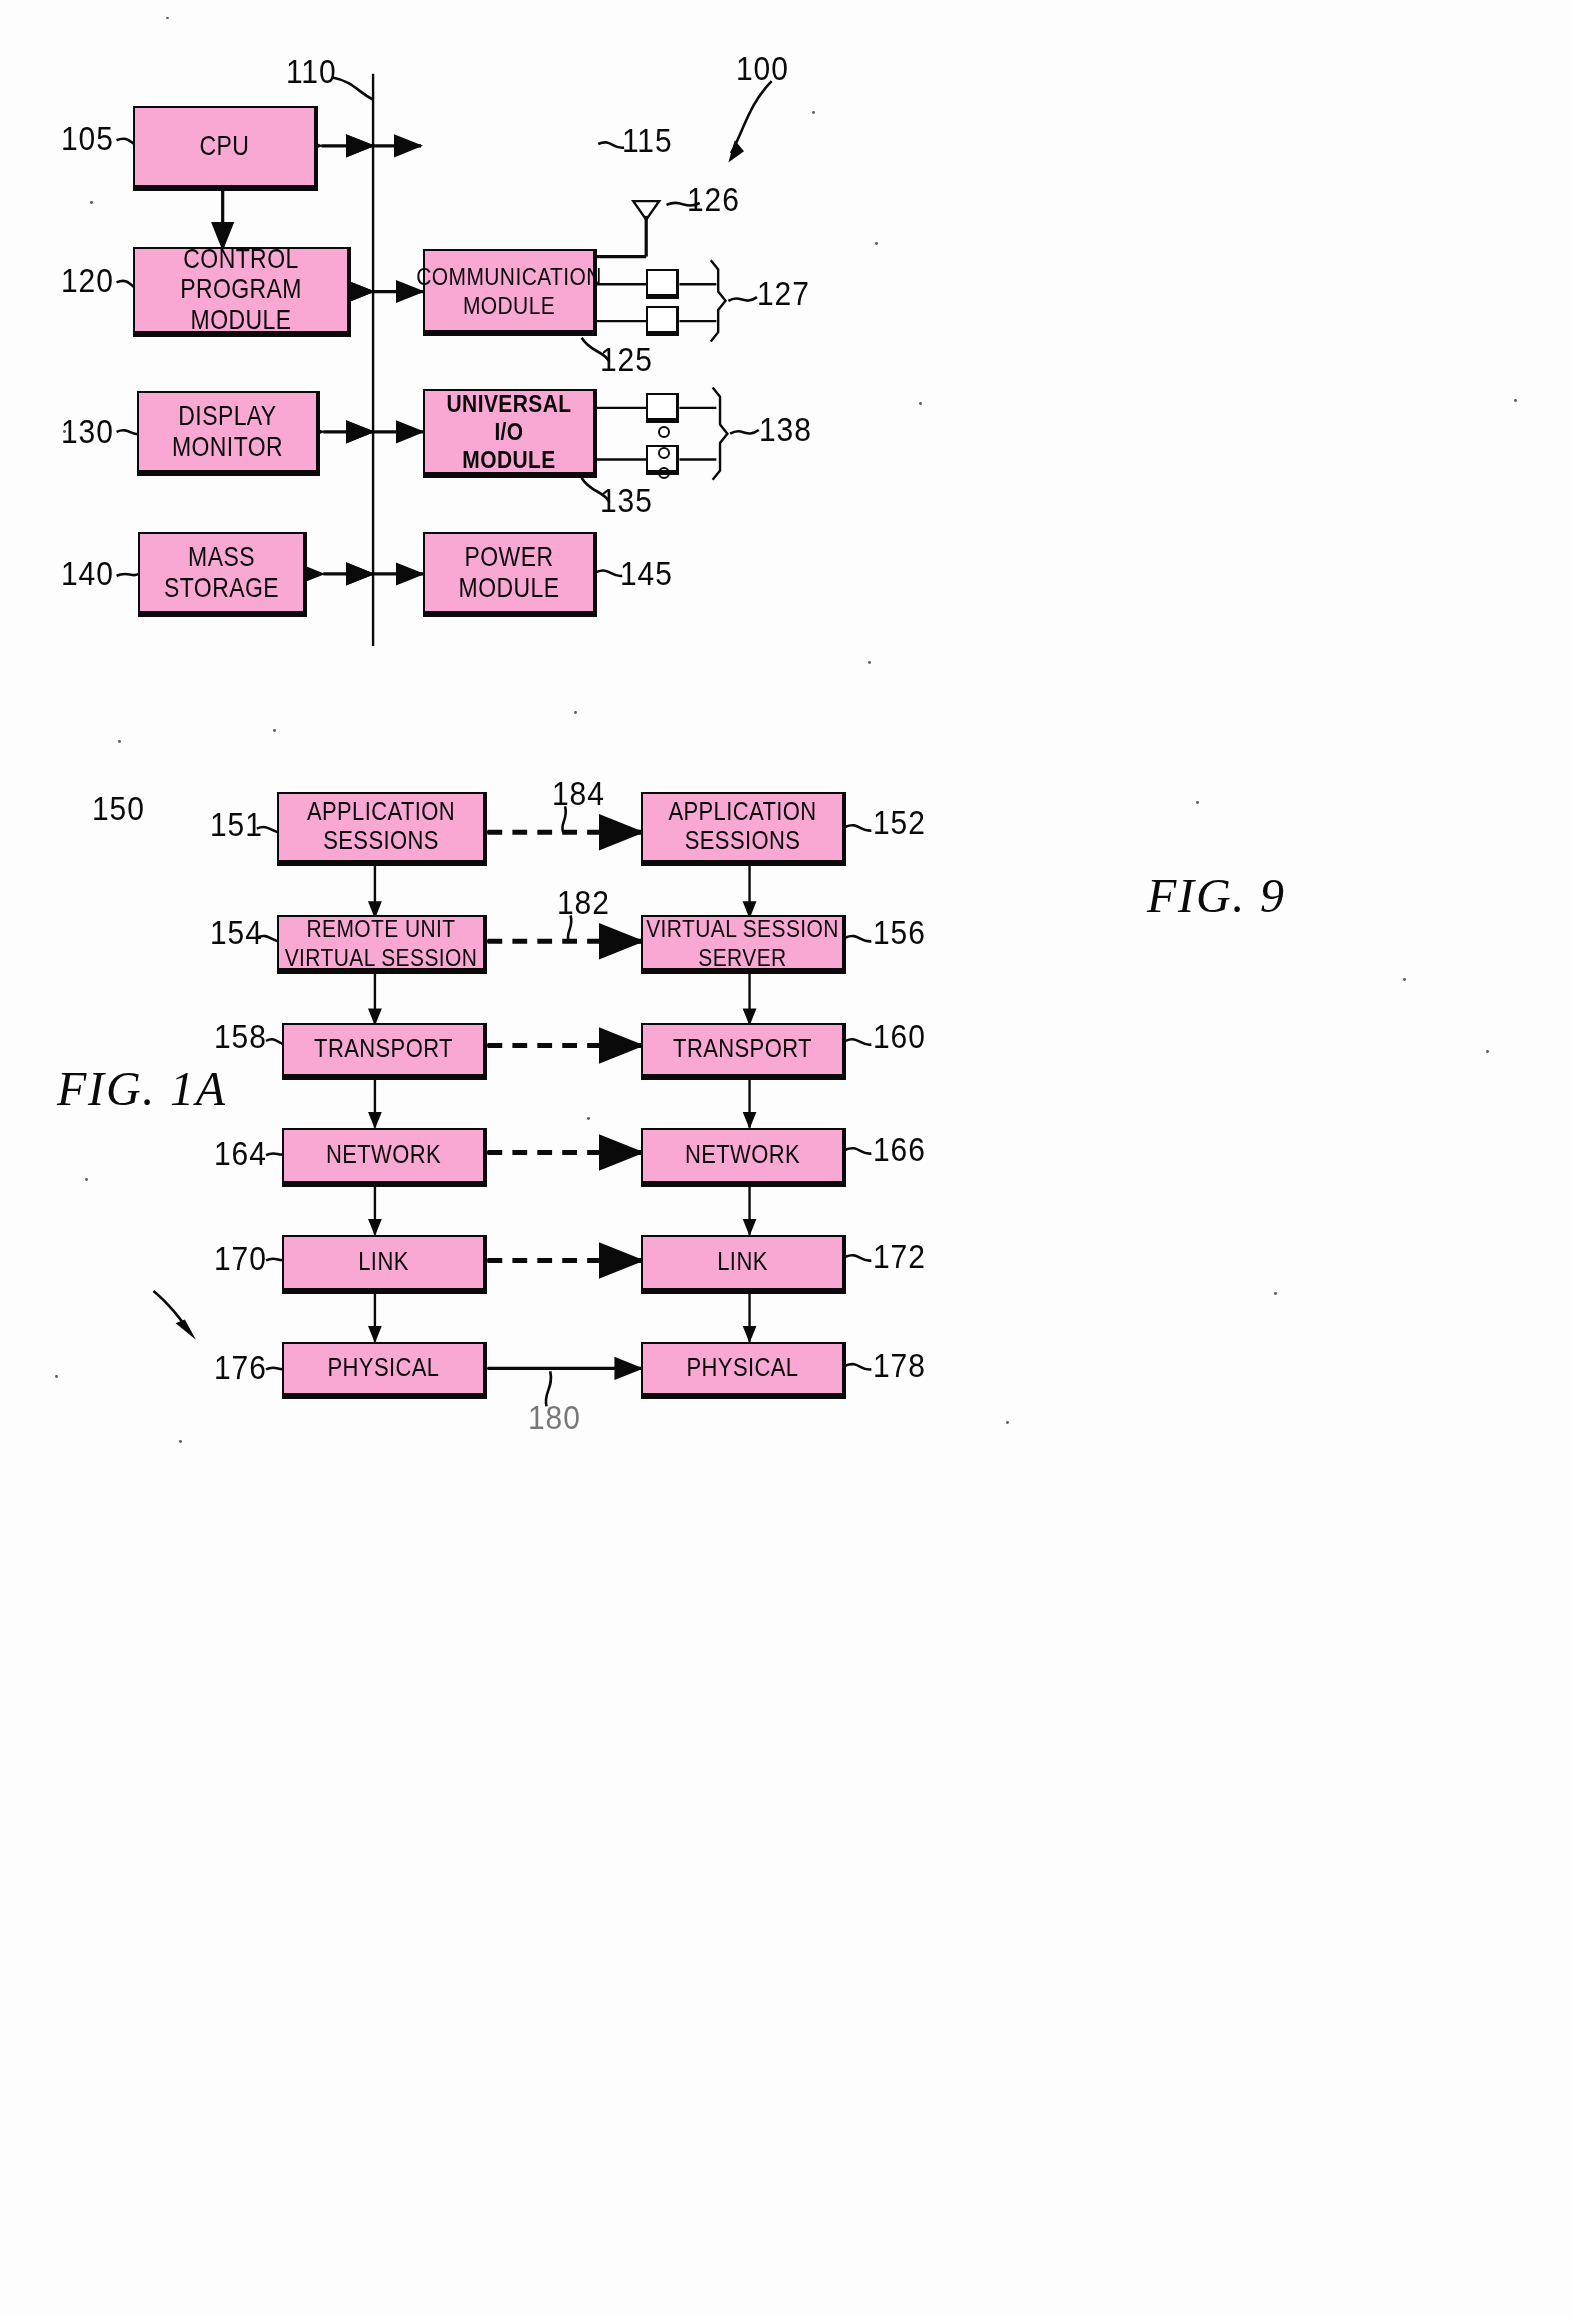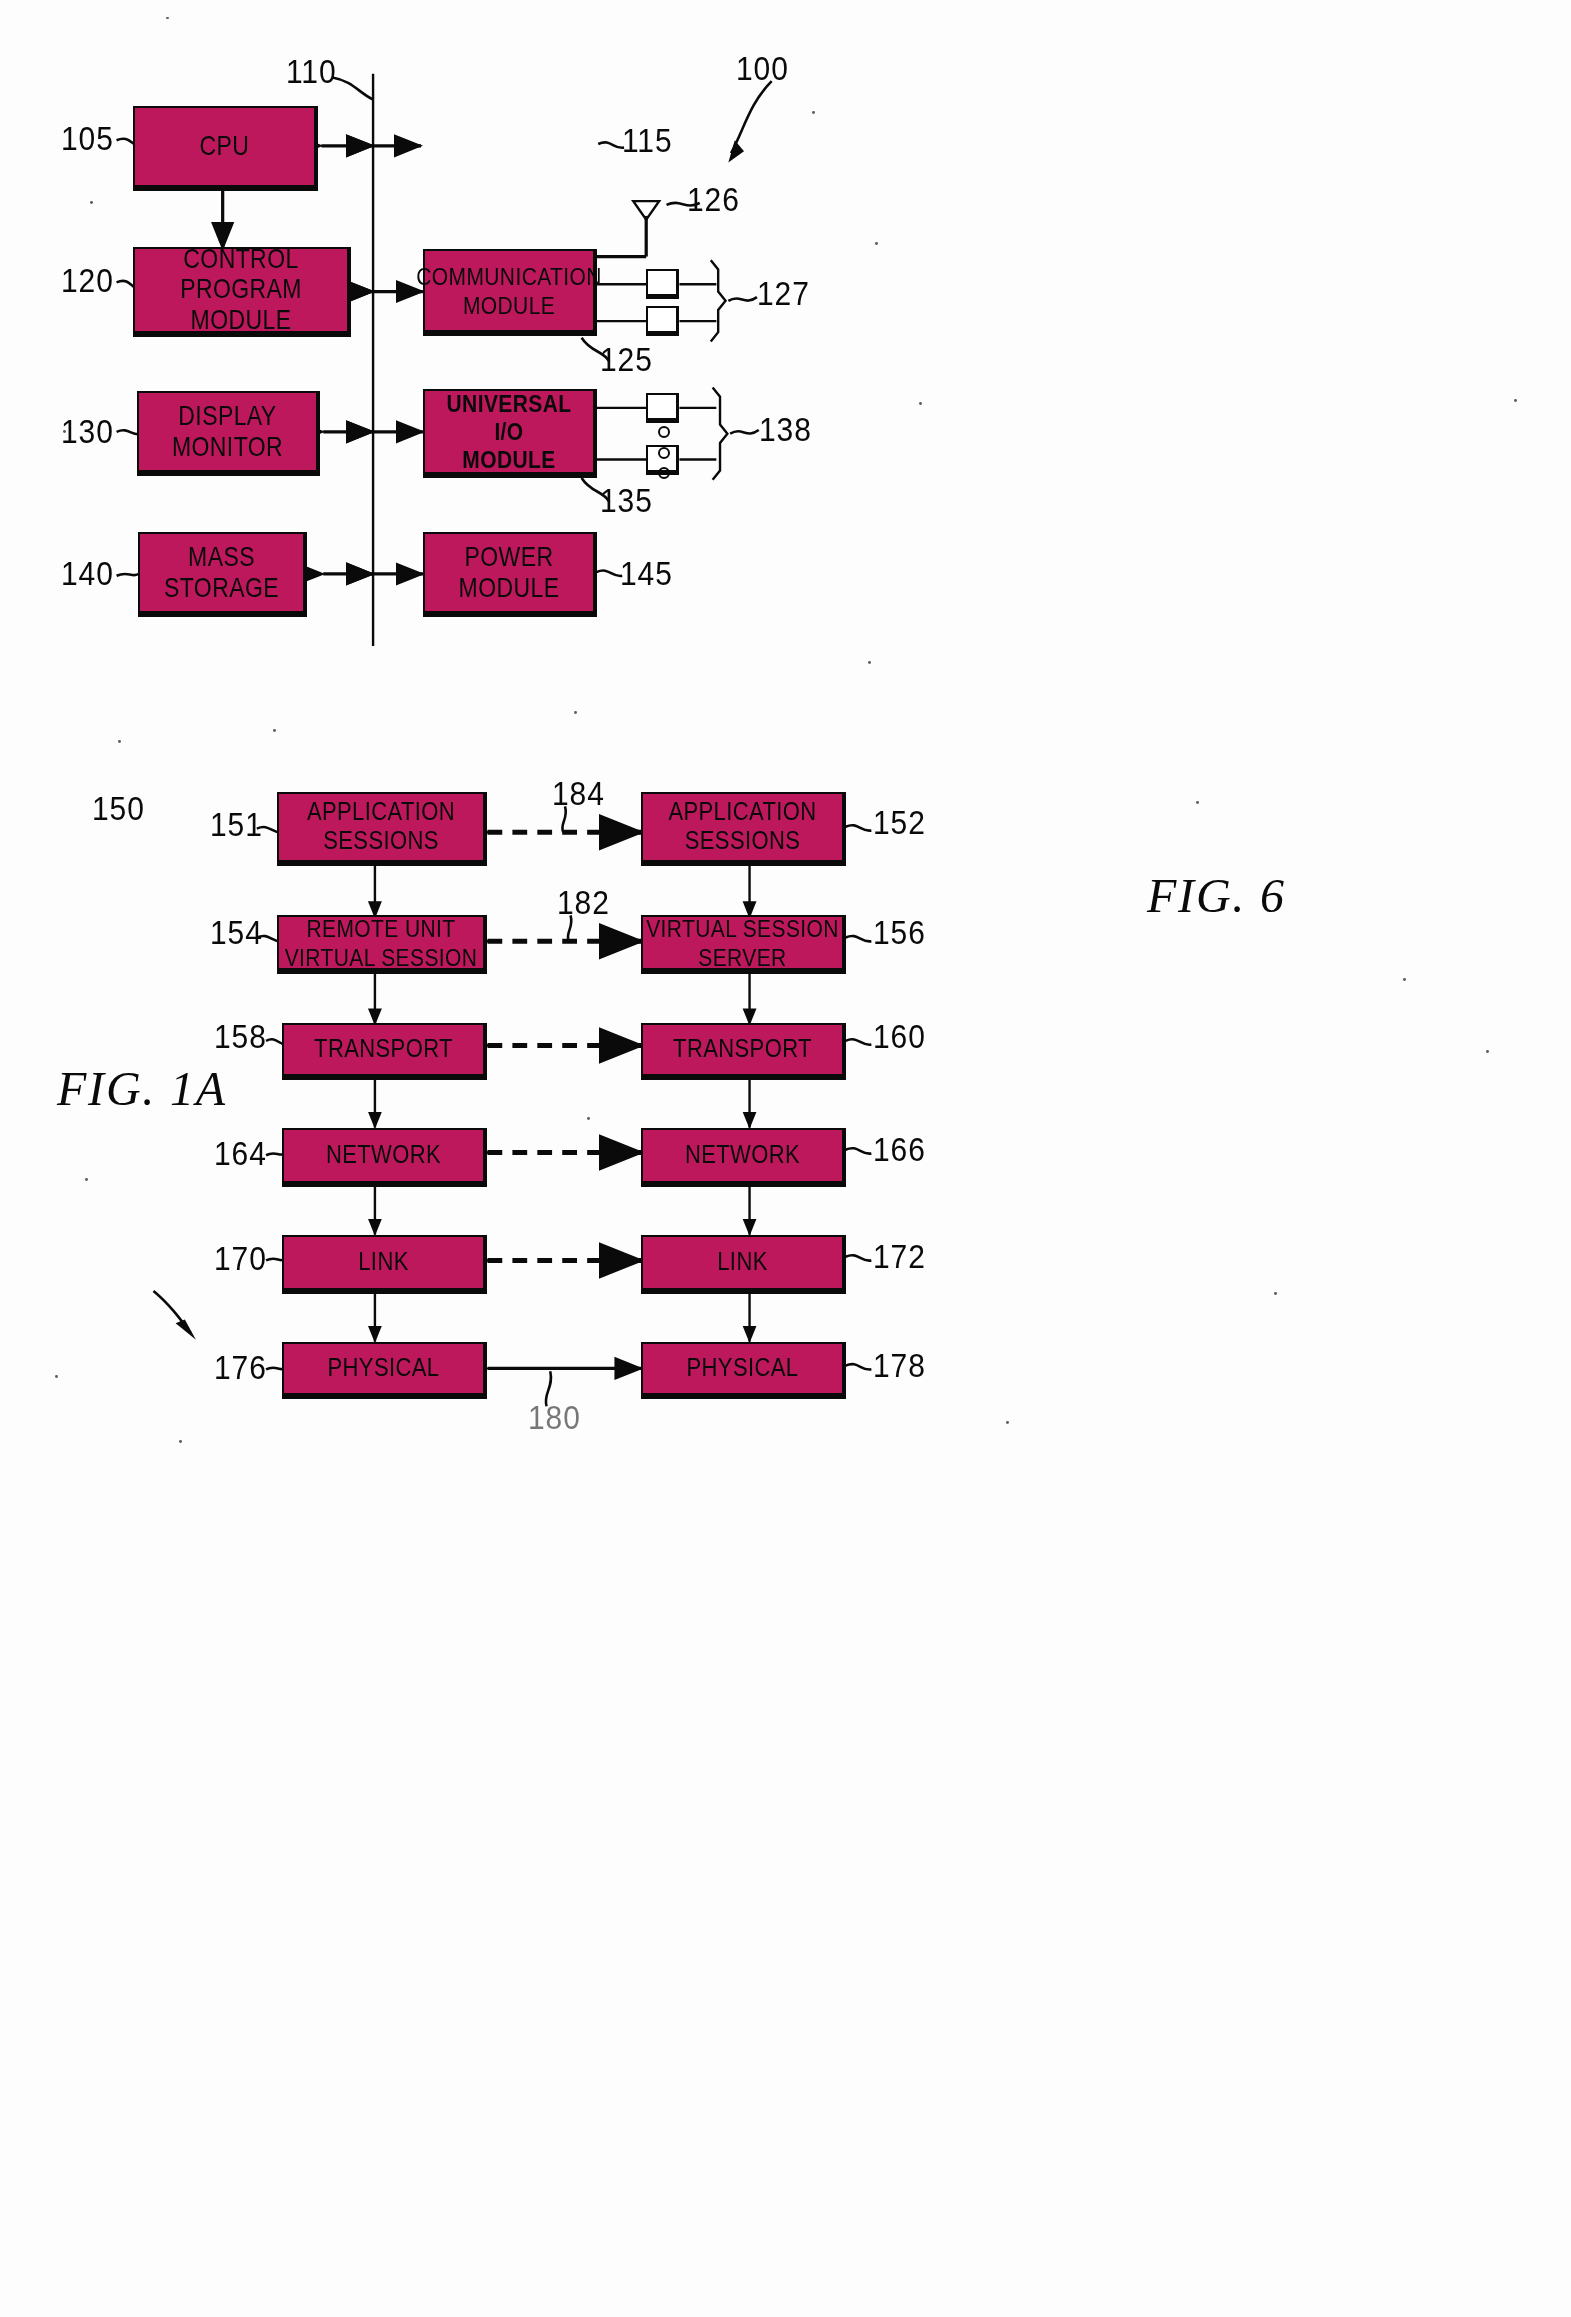--- a/index.html
+++ b/index.html
@@ -19,21 +19,21 @@
     overflow: hidden;
   }
 
   
   .pbox {
     position: absolute;
     box-sizing: border-box;
     border: 2.8px solid #0a0a0a;
     border-right-width: 4.6px;
     border-bottom-width: 6.5px;
-    background: #be185d;
+    background: #f9a8d4;
     display: flex;
     align-items: center;
     justify-content: center;
     text-align: center;
     font-family: "Liberation Sans", sans-serif;
     font-weight: 400;
     color: #0a0a0a;
     letter-spacing: 0.4px;
     line-height: 1.12;
   }
@@ -276,21 +276,21 @@
   <div class="ref" style="left:687px; top:183px;">126</div>
   <div class="ref" style="left:61px;  top:264px;">120</div>
   <div class="ref" style="left:757px; top:277px;">127</div>
   <div class="ref" style="left:600px; top:343px;">125</div>
   <div class="ref" style="left:61px;  top:415px;">130</div>
   <div class="ref" style="left:759px; top:413px;">138</div>
   <div class="ref" style="left:600px; top:484px;">135</div>
   <div class="ref" style="left:61px;  top:557px;">140</div>
   <div class="ref" style="left:620px; top:557px;">145</div>
 
-  <div class="figcap" style="left:1147px; top:868px;">FIG.  6</div>
+  <div class="figcap" style="left:1147px; top:868px;">FIG.  9</div>
 
   <div class="pbox" style="left:277px; top:792px; width:210px; height:74px;">
     <span class="lbl" style="font-size:22px;">APPLICATION
 SESSIONS</span>
   </div>
   <div class="pbox" style="left:277px; top:915px; width:210px; height:59px;">
     <span class="lbl" style="font-size:21px;">REMOTE UNIT
 VIRTUAL SESSION</span>
   </div>
   <div class="pbox" style="left:282px; top:1023px; width:205px; height:57px;">

